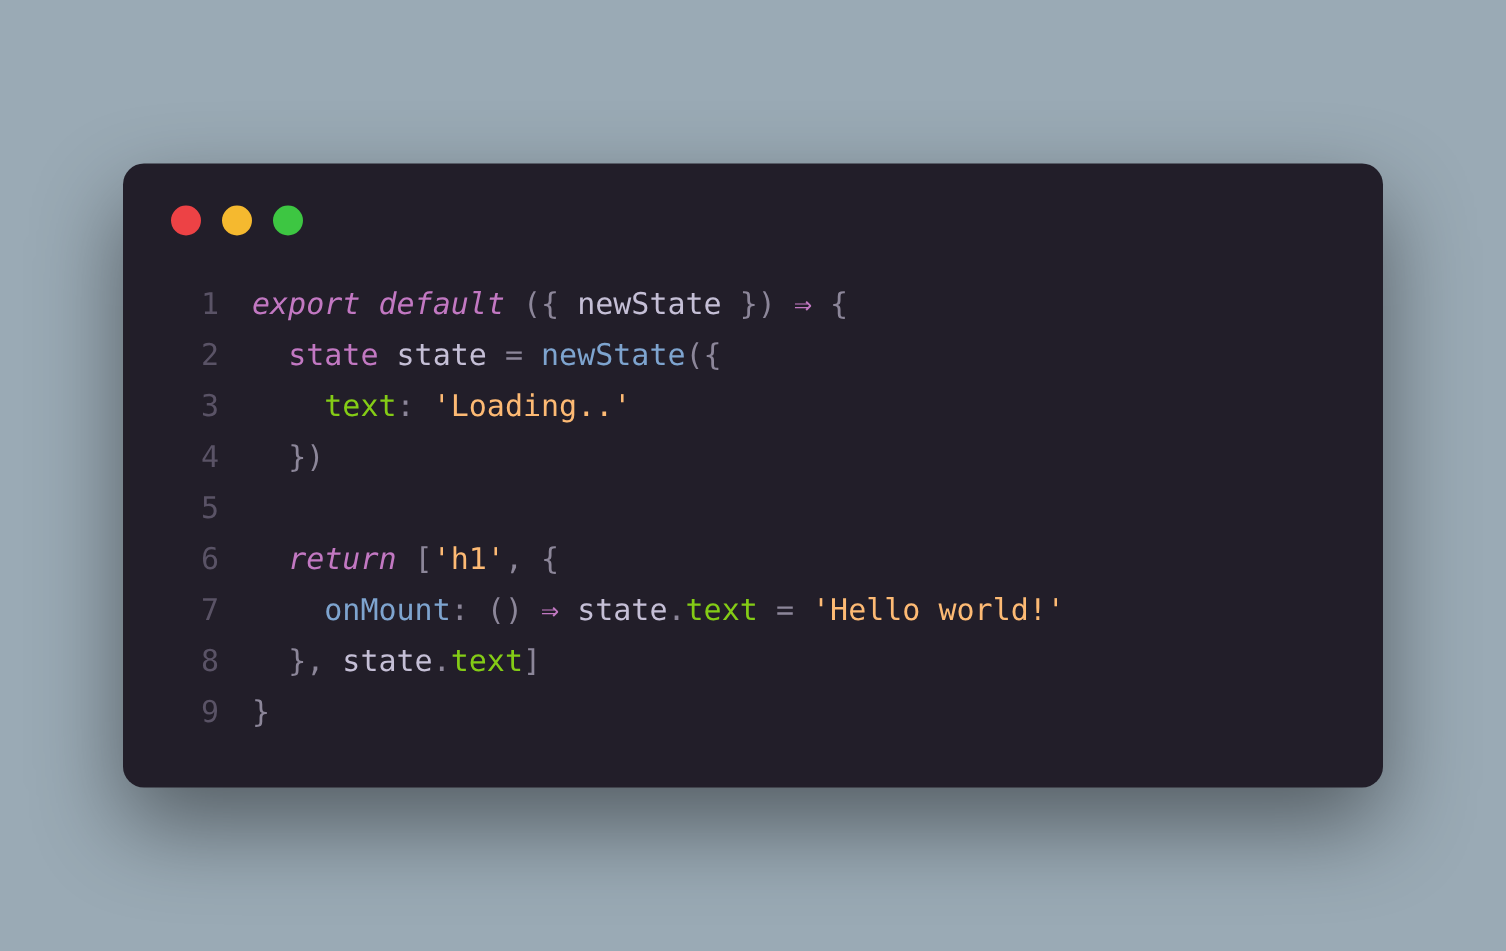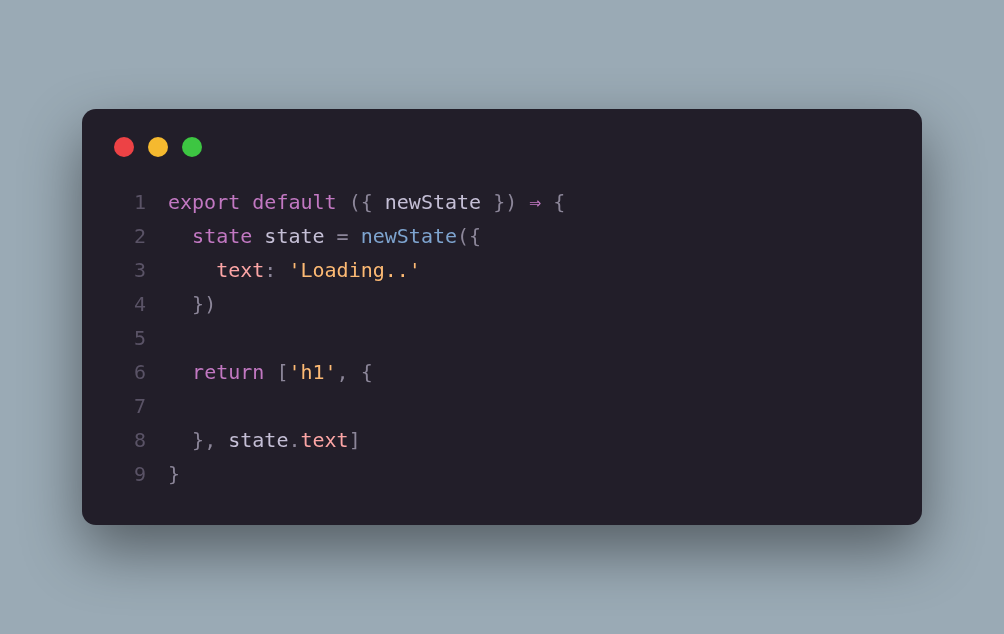--- a/index.html
+++ b/index.html
@@ -42,42 +42,42 @@
       white-space: pre;
     }
     .ln {
       width: 34px;
       text-align: right;
       color: #5a5366;
       padding-right: 22px;
       box-sizing: content-box;
       user-select: none;
     }
-    .kw-italic { color: #c278c2; }
+    .kw-italic { color: #c278c2; font-style: italic; }
     .kw { color: #c278c2; }
     .var { color: #c5bfd6; }
     .fn { color: #7ea4cf; }
     .punct { color: #8c8699; }
     .str { color: #fdba74; }
     .arrow { color: #c278c2; }
-    .prop { color: #fca5a5; }
+    .prop { color: #84cc16; }
   </style>
 </head>
 <body>
 
 <div class="window">
   <div class="titlebar">
     <div class="dot dot-red"></div>
     <div class="dot dot-yellow"></div>
     <div class="dot dot-green"></div>
   </div>
   <div class="code" id="code">
       <div class="line"><span class="ln">1</span><span><span class="kw-italic">export</span><span class="var"> </span><span class="kw-italic">default</span><span class="var"> </span><span class="punct">({ </span><span class="var">newState</span><span class="punct"> }) </span><span class="arrow">⇒</span><span class="punct"> {</span></span></div>
       <div class="line"><span class="ln">2</span><span><span class="var">  </span><span class="kw">state</span><span class="var"> state </span><span class="punct">= </span><span class="fn">newState</span><span class="punct">({</span></span></div>
       <div class="line"><span class="ln">3</span><span><span class="var">    </span><span class="prop">text</span><span class="punct">: </span><span class="str">'Loading..'</span></span></div>
       <div class="line"><span class="ln">4</span><span><span class="var">  </span><span class="punct">})</span></span></div>
       <div class="line"><span class="ln">5</span><span></span></div>
       <div class="line"><span class="ln">6</span><span><span class="var">  </span><span class="kw-italic">return</span><span class="var"> </span><span class="punct">[</span><span class="str">'h1'</span><span class="punct">, {</span></span></div>
-      <div class="line"><span class="ln">7</span></div>
+      <div class="line"><span class="ln">7</span><span><span class="var">    </span><span class="fn">onMount</span><span class="punct">: () </span><span class="arrow">⇒</span><span class="var"> state</span><span class="punct">.</span><span class="prop">text</span><span class="var"> </span><span class="punct">= </span><span class="str">'Hello world!'</span></span></div>
       <div class="line"><span class="ln">8</span><span><span class="var">  </span><span class="punct">}, </span><span class="var">state</span><span class="punct">.</span><span class="prop">text</span><span class="punct">]</span></span></div>
       <div class="line"><span class="ln">9</span><span><span class="punct">}</span></span></div>
     </div>
 </div>
 
 </body></html>

